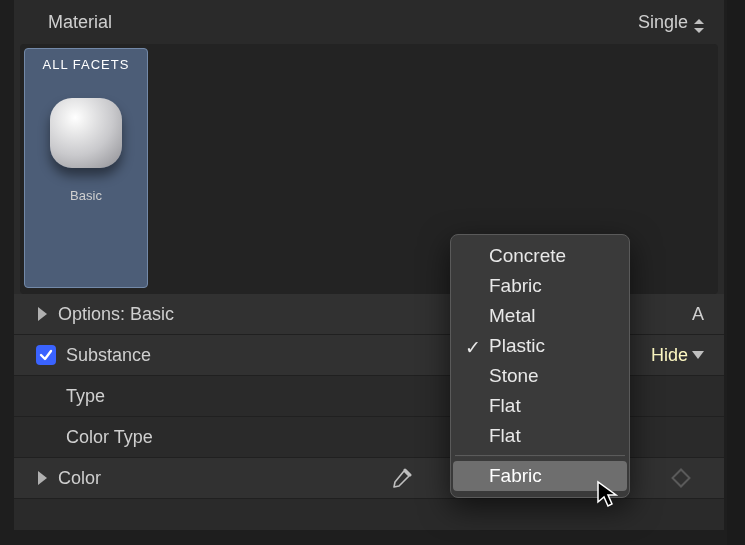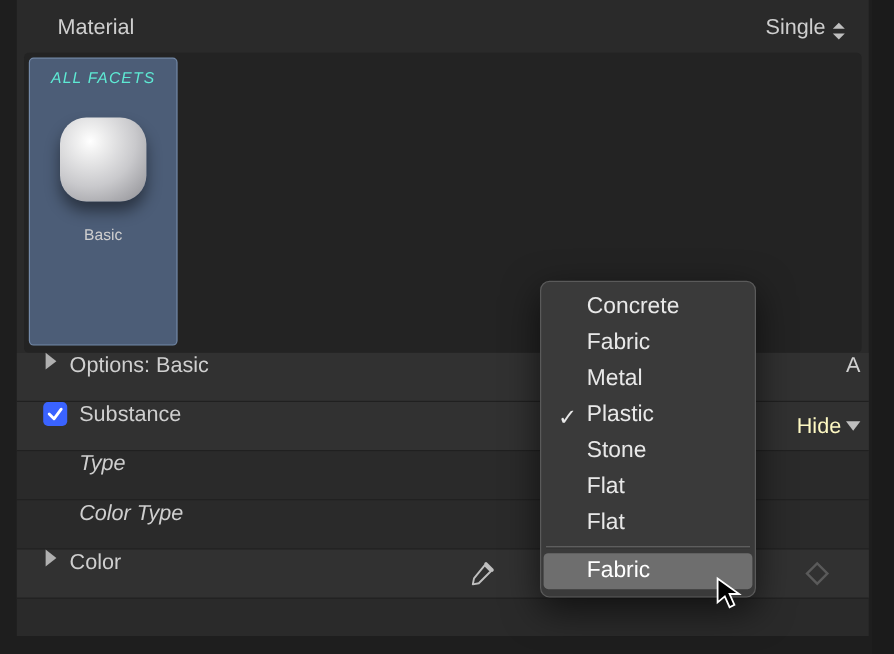--- a/index.html
+++ b/index.html
@@ -57,42 +57,42 @@
     height: 240px;
     background: #4c5d77;
     border: 1px solid #7389a8;
     border-radius: 4px;
     text-align: center;
     padding-top: 8px;
   }
   .facet-header {
     font-size: 13px;
     letter-spacing: 1px;
-    color: #5eead4;
-    font-style: italic;
+    color: #ffffff;
   }
   .cube-wrap {
     margin: 14px auto 10px;
     width: 92px; height: 92px;
     position: relative;
   }
   .cube {
     position: absolute;
     left: 10px; top: 12px;
     width: 72px; height: 70px;
     background: radial-gradient(circle at 35% 28%, #ffffff 0%, #f0f0f0 15%, #c9c9cc 55%, #8d8d92 100%);
     border-radius: 22px;
     box-shadow: 0 8px 12px rgba(0,0,0,0.45);
   }
   .facet-label { color: #cfcfcf; font-size: 13px; margin-top: 4px; }
 
   .row {
     height: 41px;
     display: flex;
-    padding: 0 7px 0 22px;
+    align-items: center;
+    padding: 0 20px 0 22px;
     background: #2a2a2a;
     border-bottom: 1px solid #202020;
     position: relative;
   }
   .row.alt { background: #313131; }
   .disclosure {
     width: 14px; height: 14px; margin-right: 8px; position: relative;
   }
   .disclosure::before {
     content: ""; position: absolute; left: 2px; top: 0;
@@ -101,21 +101,21 @@
     border-left: 9px solid #b0b0b0;
   }
   .checkbox {
     width: 20px; height: 20px;
     background: #3a63ff;
     border-radius: 4px;
     display: flex; align-items: center; justify-content: center;
     margin-right: 10px;
   }
   .label { color: #cfcfcf; flex: 1; }
-  .indent { margin-left: 30px; font-style: italic; }
+  .indent { margin-left: 30px; }
 
   .eyedropper {
     position: absolute;
     right: 312px;
     top: 10px;
   }
   .diamond {
     width: 14px; height: 14px;
     border: 2px solid #5a5a5a;
     transform: rotate(45deg);

